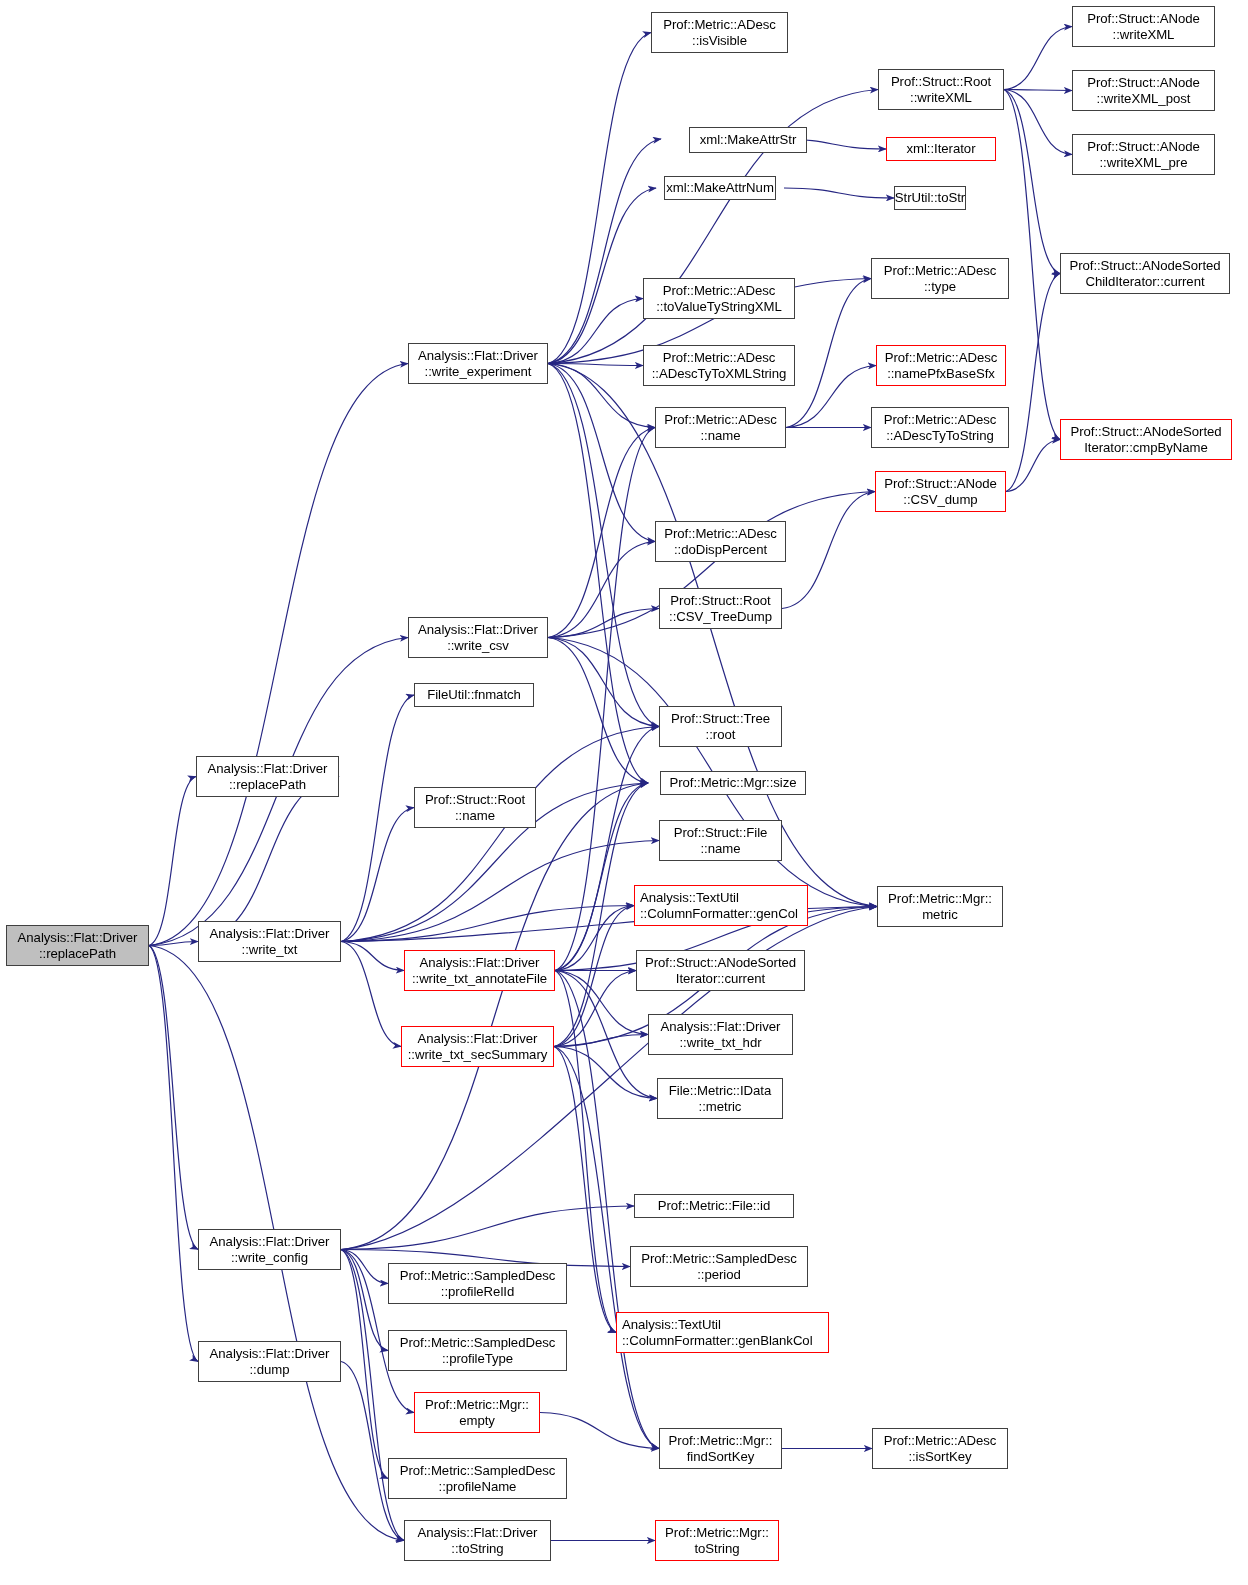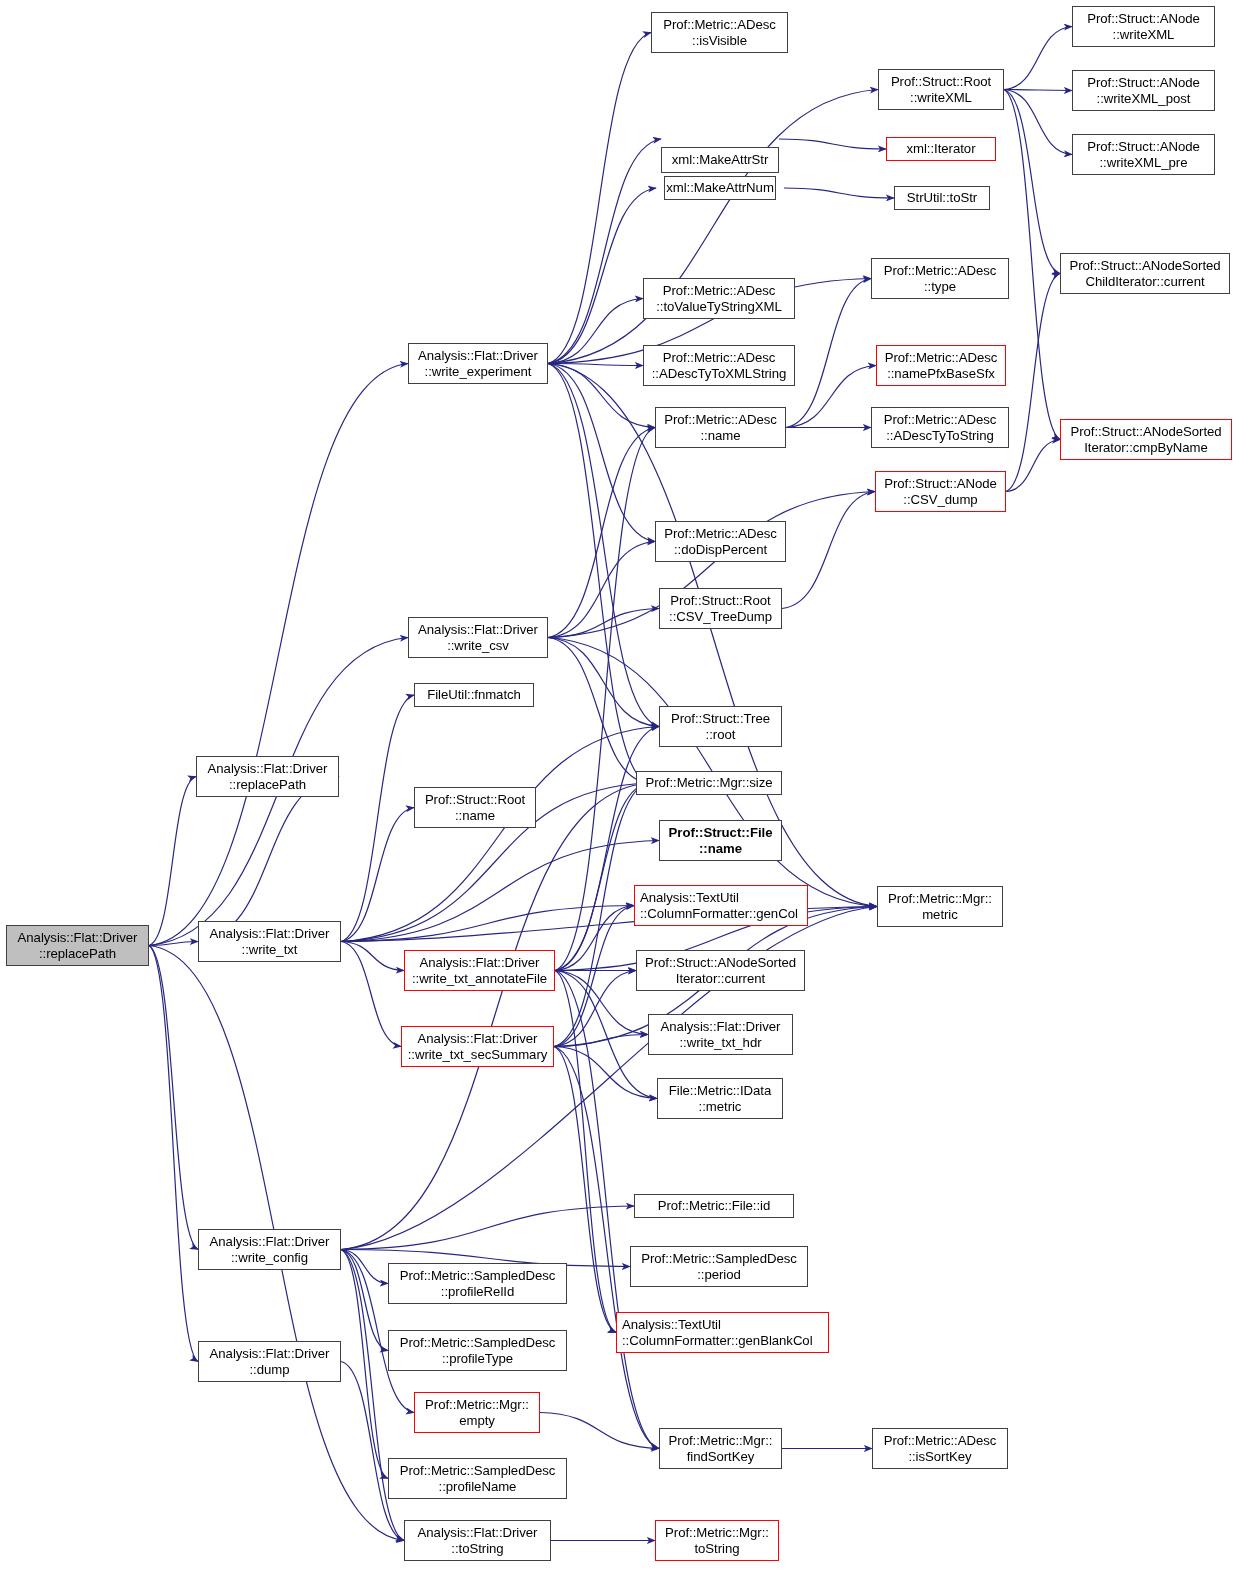--- a/index.html
+++ b/index.html
@@ -171,36 +171,36 @@
       <div class="node " style="left: 388px; top: 1330px; width: 179px; height: 41px;">Prof::Metric::SampledDesc
 ::profileType</div>
       <div class="node red" style="left: 414px; top: 1392px; width: 126px; height: 41px;">Prof::Metric::Mgr::
 empty</div>
       <div class="node " style="left: 388px; top: 1458px; width: 179px; height: 41px;">Prof::Metric::SampledDesc
 ::profileName</div>
       <div class="node " style="left: 404px; top: 1520px; width: 147px; height: 41px;">Analysis::Flat::Driver
 ::toString</div>
       <div class="node " style="left: 651px; top: 12px; width: 137px; height: 41px;">Prof::Metric::ADesc
 ::isVisible</div>
-      <div class="node " style="left: 661px; top: 127px; width: 118px; height: 26px; margin-top: 20px;">xml::MakeAttrStr</div>
+      <div class="node " style="left: 689px; top: 127px; width: 118px; height: 26px;">xml::MakeAttrStr</div>
       <div class="node " style="left: 664px; top: 176px; width: 112px; height: 24px;">xml::MakeAttrNum</div>
       <div class="node " style="left: 643px; top: 278px; width: 152px; height: 41px;">Prof::Metric::ADesc
 ::toValueTyStringXML</div>
       <div class="node " style="left: 643px; top: 345px; width: 152px; height: 41px;">Prof::Metric::ADesc
 ::ADescTyToXMLString</div>
       <div class="node " style="left: 655px; top: 407px; width: 131px; height: 41px;">Prof::Metric::ADesc
 ::name</div>
       <div class="node " style="left: 655px; top: 521px; width: 131px; height: 41px;">Prof::Metric::ADesc
 ::doDispPercent</div>
       <div class="node " style="left: 659px; top: 588px; width: 123px; height: 41px;">Prof::Struct::Root
 ::CSV_TreeDump</div>
       <div class="node " style="left: 659px; top: 706px; width: 123px; height: 41px; text-align: center;">Prof::Struct::Tree
 ::root</div>
-      <div class="node " style="left: 636px; top: 771px; width: 146px; height: 24px;">Prof::Metric::Mgr::size</div>
-      <div class="node " style="left: 659px; top: 820px; width: 123px; height: 41px; font-weight: bold;">Prof::Struct::File
+      <div class="node " style="left: 660px; top: 771px; width: 146px; height: 24px;">Prof::Metric::Mgr::size</div>
+      <div class="node " style="left: 659px; top: 820px; width: 123px; height: 41px;">Prof::Struct::File
 ::name</div>
       <div class="node red leftalign" style="left: 634px; top: 885px; width: 174px; height: 41px;">Analysis::TextUtil
 ::ColumnFormatter::genCol</div>
       <div class="node " style="left: 636px; top: 950px; width: 169px; height: 41px;">Prof::Struct::ANodeSorted
 Iterator::current</div>
       <div class="node " style="left: 648px; top: 1014px; width: 145px; height: 41px;">Analysis::Flat::Driver
 ::write_txt_hdr</div>
       <div class="node " style="left: 657px; top: 1078px; width: 126px; height: 41px;">File::Metric::IData
 ::metric</div>
       <div class="node " style="left: 634px; top: 1194px; width: 160px; height: 24px;">Prof::Metric::File::id</div>
@@ -208,21 +208,21 @@
 ::period</div>
       <div class="node red leftalign" style="left: 616px; top: 1312px; width: 213px; height: 41px;">Analysis::TextUtil
 ::ColumnFormatter::genBlankCol</div>
       <div class="node " style="left: 659px; top: 1428px; width: 123px; height: 41px;">Prof::Metric::Mgr::
 findSortKey</div>
       <div class="node red" style="left: 655px; top: 1520px; width: 124px; height: 41px;">Prof::Metric::Mgr::
 toString</div>
       <div class="node " style="left: 878px; top: 69px; width: 126px; height: 41px;">Prof::Struct::Root
 ::writeXML</div>
       <div class="node red" style="left: 886px; top: 137px; width: 110px; height: 24px;">xml::Iterator</div>
-      <div class="node " style="left: 894px; top: 186px; width: 96px; height: 24px;">StrUtil::toStr</div>
+      <div class="node " style="left: 894px; top: 186px; width: 72px; height: 24px;">StrUtil::toStr</div>
       <div class="node " style="left: 871px; top: 258px; width: 138px; height: 41px;">Prof::Metric::ADesc
 ::type</div>
       <div class="node red" style="left: 876px; top: 345px; width: 130px; height: 41px;">Prof::Metric::ADesc
 ::namePfxBaseSfx</div>
       <div class="node " style="left: 871px; top: 407px; width: 138px; height: 41px;">Prof::Metric::ADesc
 ::ADescTyToString</div>
       <div class="node red" style="left: 875px; top: 471px; width: 131px; height: 41px;">Prof::Struct::ANode
 ::CSV_dump</div>
       <div class="node " style="left: 877px; top: 886px; width: 126px; height: 41px;">Prof::Metric::Mgr::
 metric</div>

